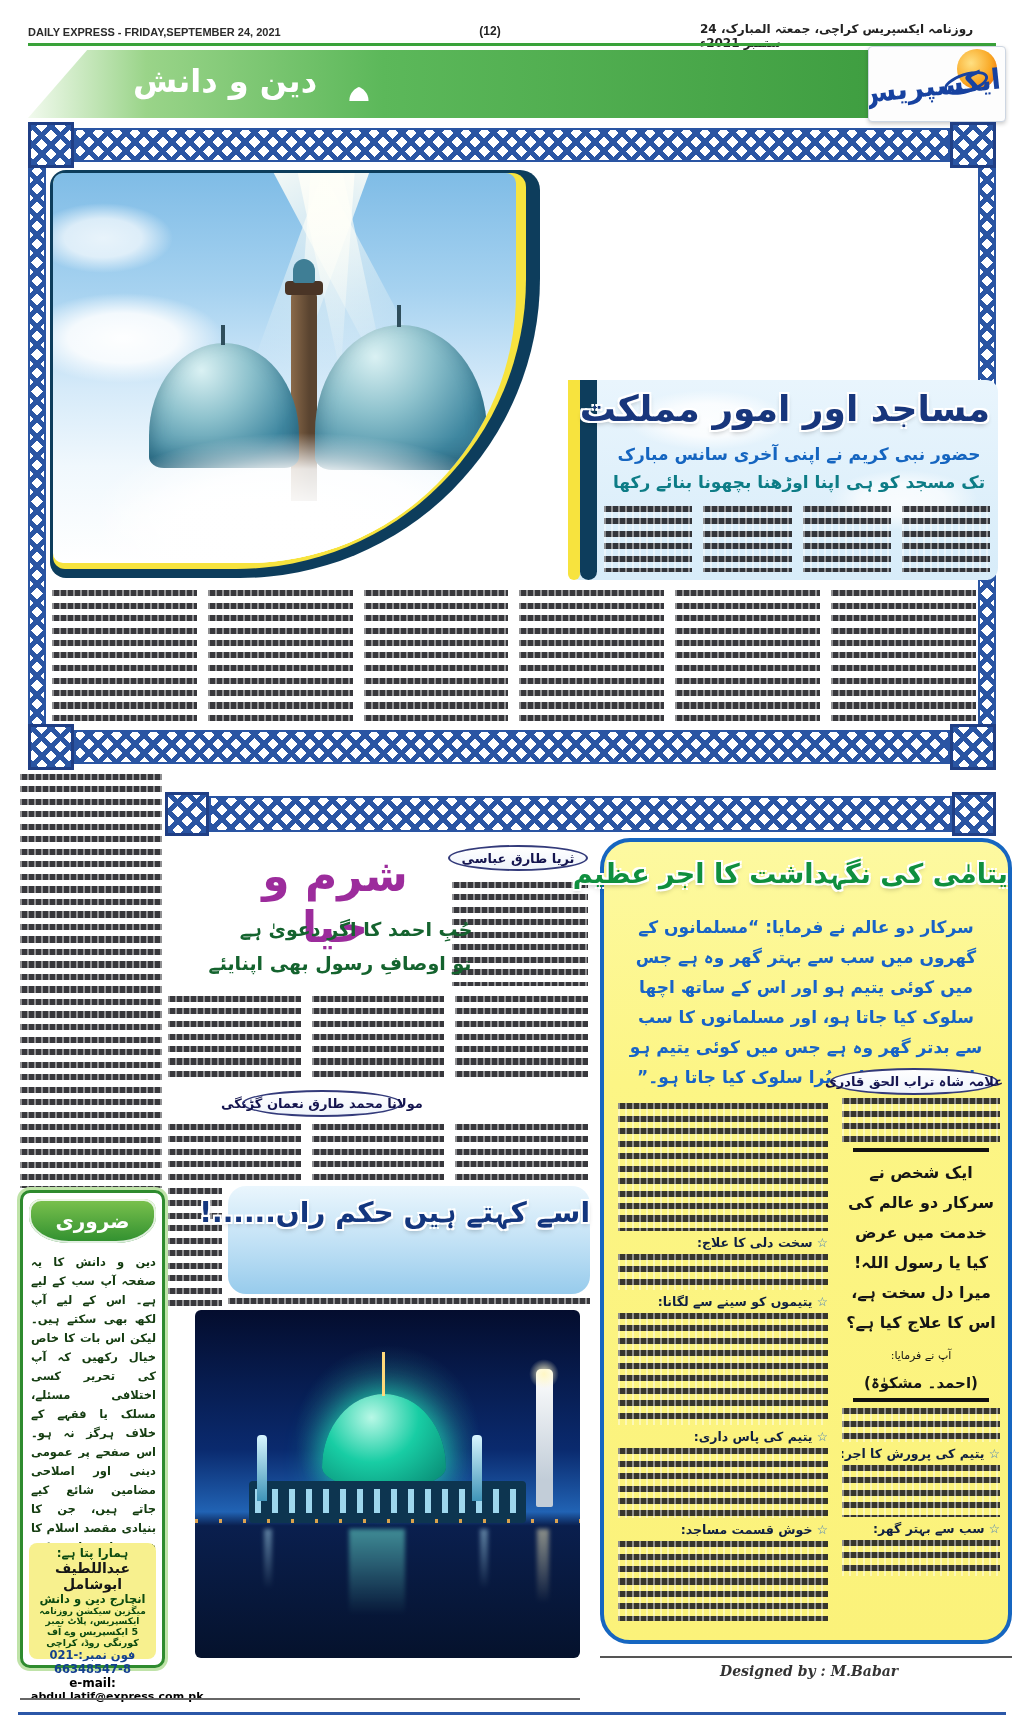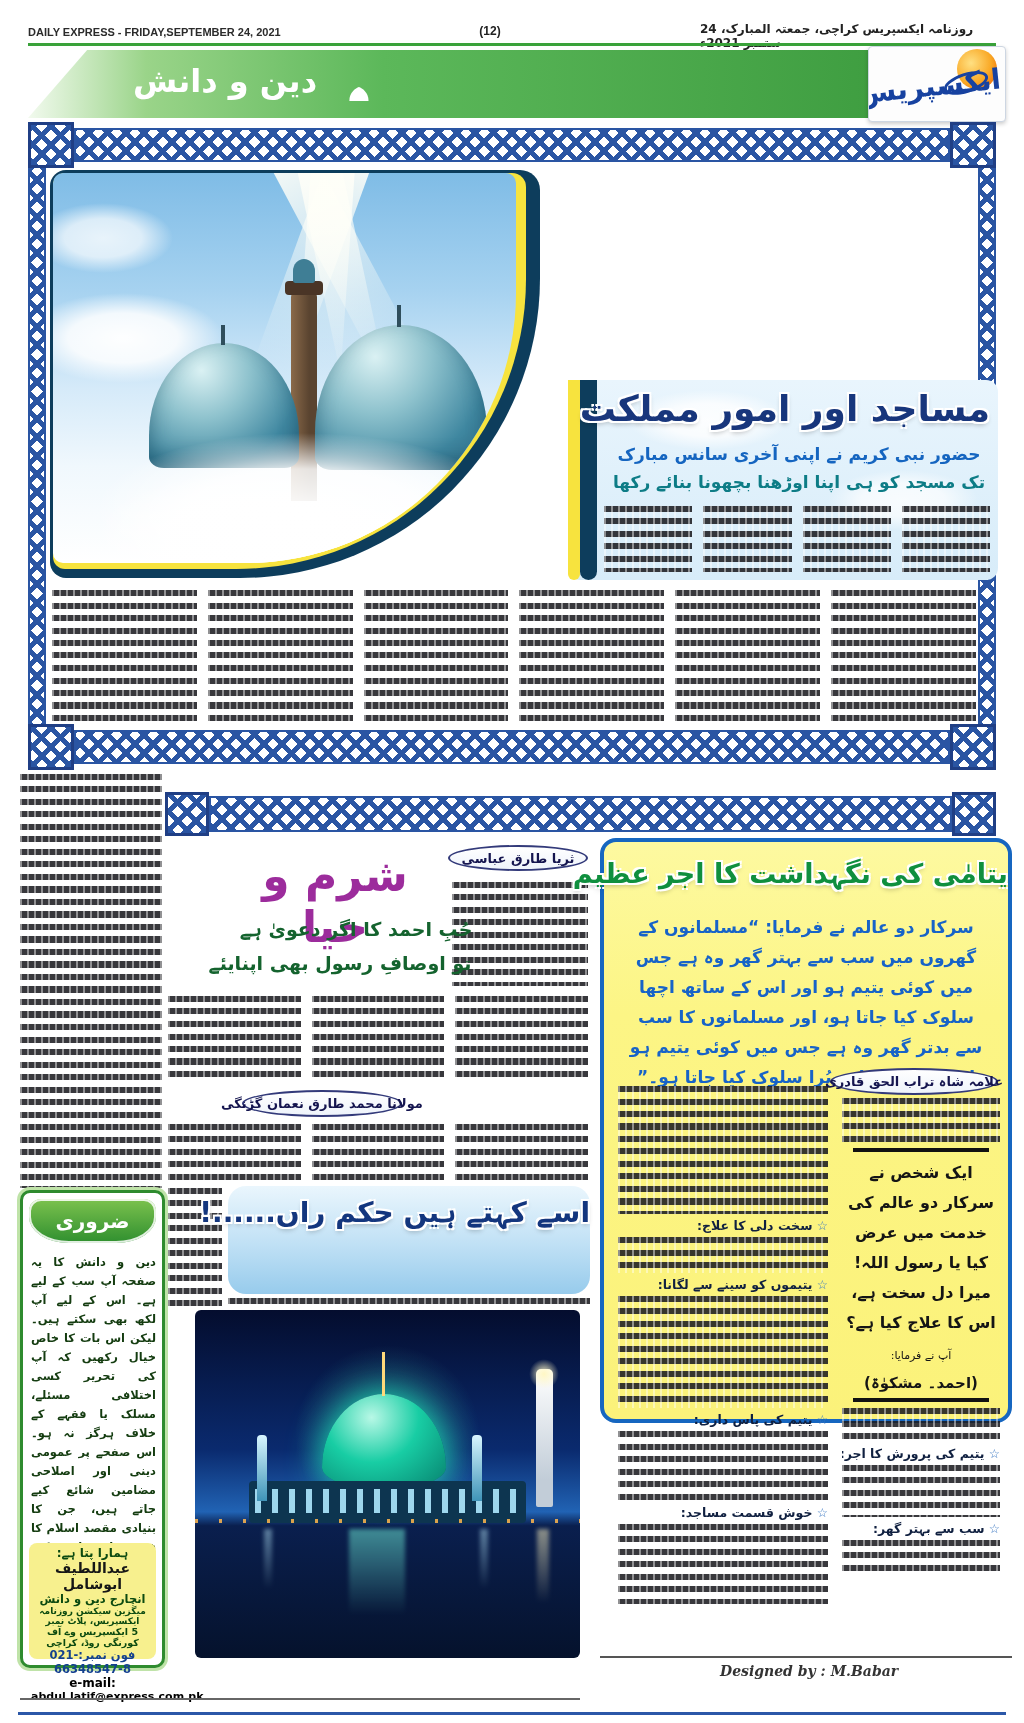--- a/index.html
+++ b/index.html
@@ -141,27 +141,27 @@
   <div class="abs greek" style="left:452px;top:882px;width:136px;height:104px"></div>
   <div class="abs rtl center" style="left:230px;top:850px;width:210px;font-size:44px;font-weight:900;color:#9c2c9c">شرم و حیا</div>
   <div class="abs rtl center" style="left:216px;top:918px;width:280px;font-size:19px;font-weight:bold;color:#14632e">حُبِ احمد کا اگر دعویٰ ہے</div>
   <div class="abs rtl center" style="left:200px;top:952px;width:280px;font-size:19px;font-weight:bold;color:#14632e">تو اوصافِ رسول بھی اپنایئے</div>
   <div class="cols abs" style="left:168px;top:996px;width:420px;height:86px">
     <div class="greek"></div>
     <div class="greek"></div>
     <div class="greek"></div>
   </div>
 
-  <div class="abs" style="left:600px;top:838px;width:412px;height:585px;border:4px solid #1666c0;border-radius:16px;
+  <div class="abs" style="left:600px;top:838px;width:412px;height:806px;border:4px solid #1666c0;border-radius:30px;
        background:linear-gradient(180deg,#fdf9a0,#fcf585 30%,#fbf27a)">
     <div class="abs rtl center outline-w" style="left:0;top:16px;width:404px;font-size:27px;font-weight:900;color:#0f8f3e;white-space:nowrap">یتامٰی کی نگہداشت کا اجر عظیم</div>
     <div class="abs rtl center" style="left:18px;top:70px;width:368px;font-size:17px;font-weight:bold;color:#1763c8;line-height:30px">سرکار دو عالم نے فرمایا: “مسلمانوں کے گھروں میں سب سے بہتر گھر وہ ہے جس میں کوئی یتیم ہو اور اس کے ساتھ اچھا سلوک کیا جاتا ہو، اور مسلمانوں کا سب سے بدتر گھر وہ ہے جس میں کوئی یتیم ہو اور اس کے ساتھ بُرا سلوک کیا جاتا ہو۔”</div>
     <div class="oval abs" style="left:226px;top:226px;width:168px;height:27px">علامہ شاہ تراب الحق قادری</div>
 
-    <div class="vcol abs" style="left:14px;top:244px;width:210px;height:534px">
+    <div class="vcol abs" style="left:14px;top:261px;width:210px;height:534px">
       <div class="greek" style="height:128px"></div>
       <div class="sect-h"><span class="star">☆ </span><span>سخت دلی کا علاج:</span></div>
       <div class="greek" style="height:36px"></div>
       <div class="sect-h"><span class="star">☆ </span><span>یتیموں کو سینے سے لگانا:</span></div>
       <div class="greek" style="height:112px"></div>
       <div class="sect-h"><span class="star">☆ </span><span>یتیم کی پاس داری:</span></div>
       <div class="greek" style="height:70px"></div>
       <div class="sect-h"><span class="star">☆ </span><span>خوش قسمت مساجد:</span></div>
       <div class="greek" style="height:80px"></div>
     </div>

